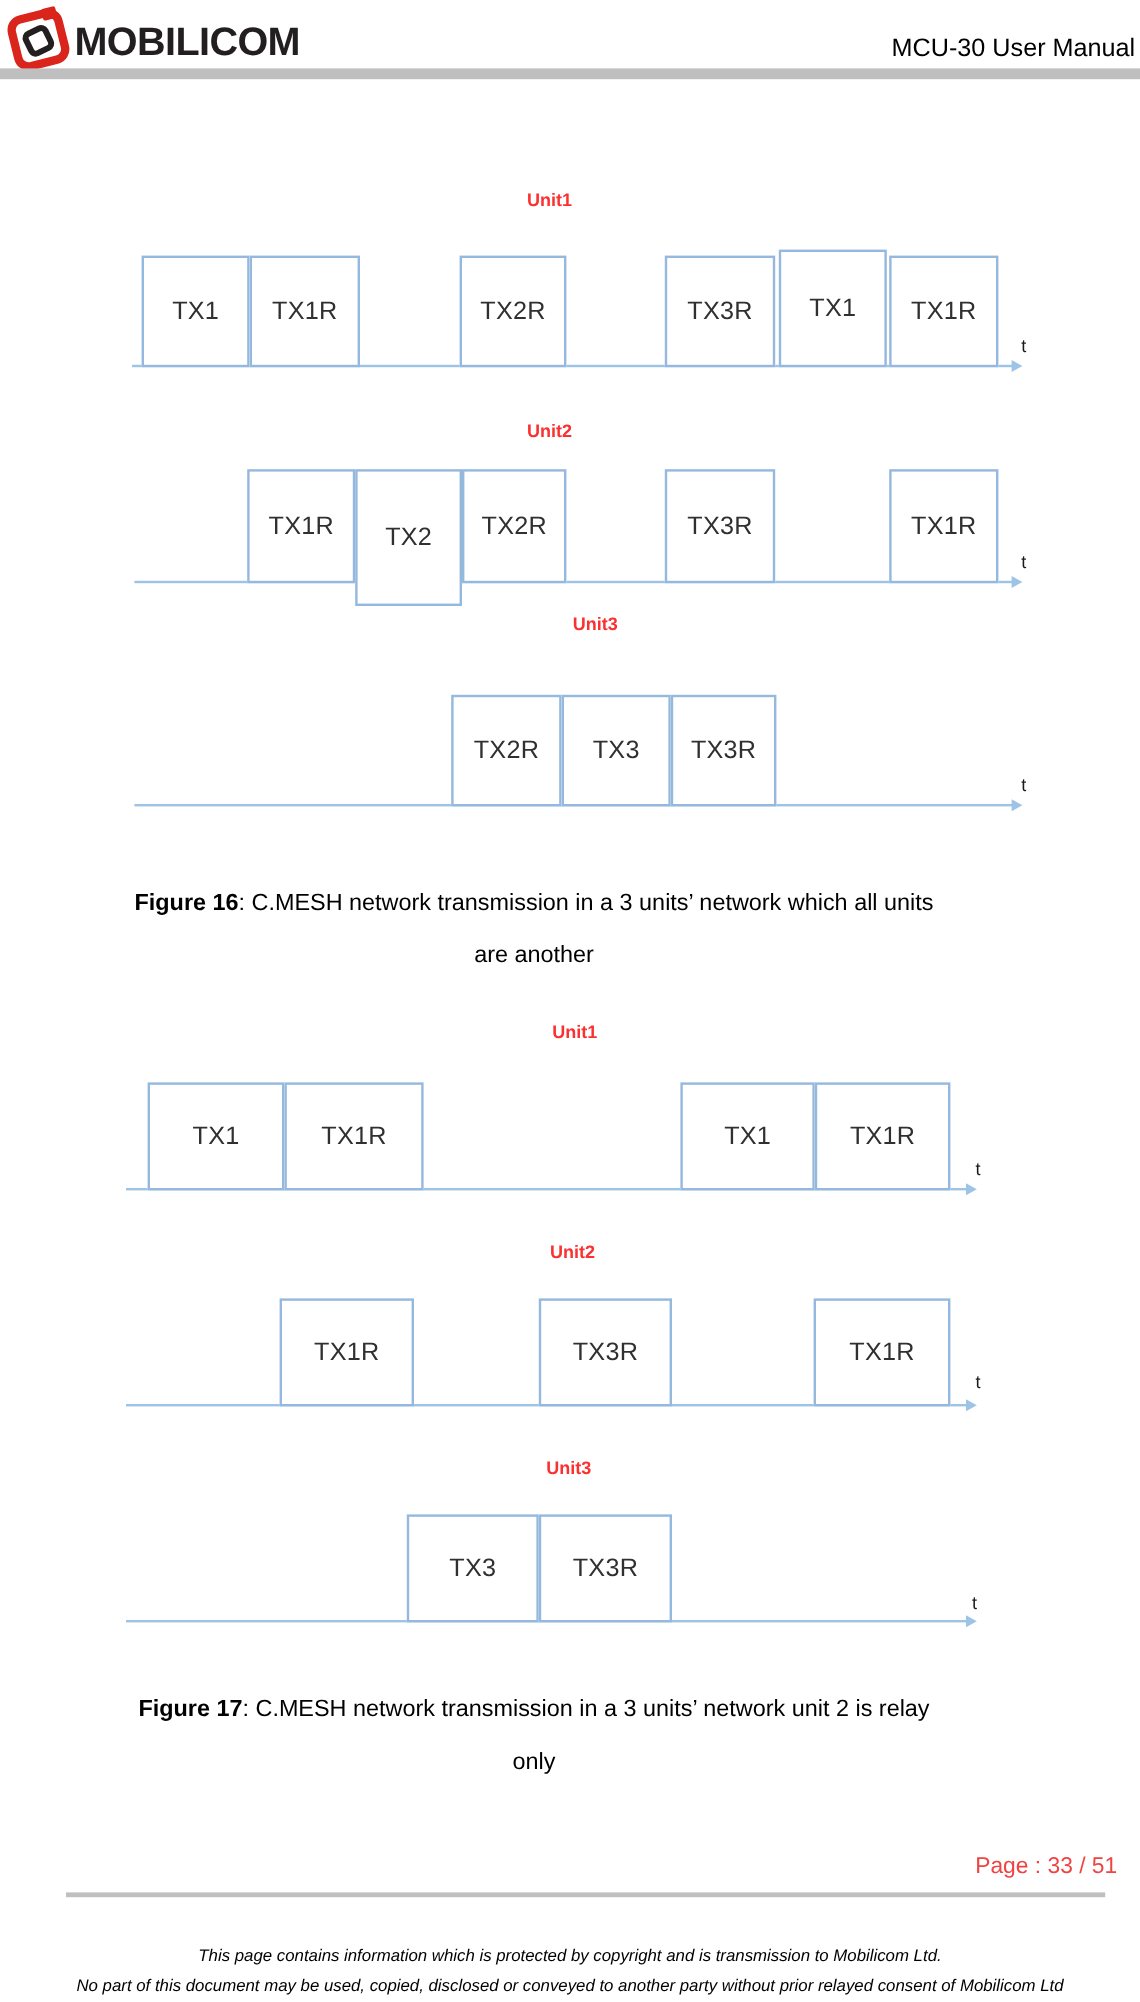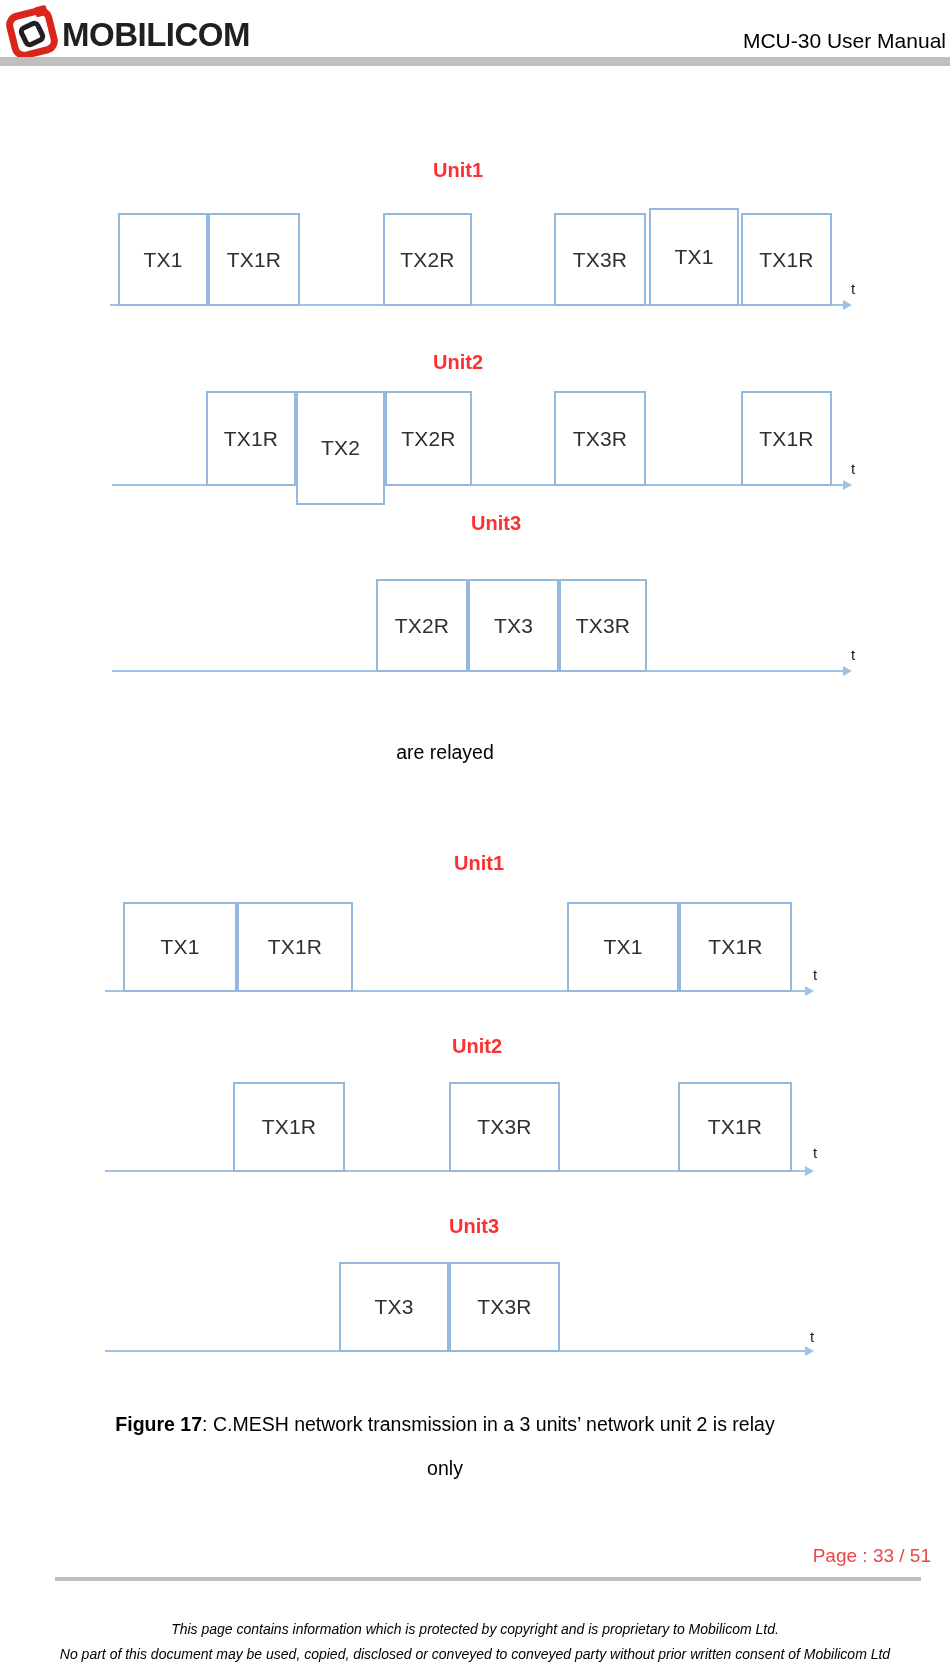--- a/index.html
+++ b/index.html
@@ -12,21 +12,21 @@
   .header-title{
     position:absolute;right:4px;top:29px;font-size:21px;color:#000;
     letter-spacing:0px;
   }
   .header-bar{
     position:absolute;left:0;top:57px;width:950px;height:9px;background:#bfbfbf;
   }
   
   .unit-label{
     position:absolute;transform:translateX(-50%);
-    font-size:20px;font-weight:bold;color:#fb3131;white-space:nowrap;
+    font-size:15px;font-weight:bold;color:#fb3131;white-space:nowrap;
   }
   .axis{
     position:absolute;height:0;border-top:2px solid #9dc3e6;
   }
   .axis-arrow{
     position:absolute;width:0;height:0;
     border-left:9px solid #9dc3e6;border-top:5px solid transparent;border-bottom:5px solid transparent;
   }
   .t-label{
     position:absolute;font-size:15px;color:#1a1a1a;
@@ -132,21 +132,22 @@
       </div>
     <div class="slot-box" style="left:468px;top:579px;width:91px;height:93px">
         <span>TX3</span>
       </div>
     <div class="slot-box" style="left:559px;top:579px;width:88px;height:93px">
         <span>TX3R</span>
       </div>
   </div>
 
   <div class="caption" style="top:730px">
-    <div>are relayed</div>
+    <div><b>Figure 16</b><span>: C.MESH network transmission in a 3 units’ network which all units</span></div>
+    <div>are another</div>
   </div>
 
   <div>
     <span class="unit-label" style="left:479px;top:852px">Unit1</span>
     <div class="axis" style="left:105px;top:990px;width:703px"></div>
     <div class="axis-arrow" style="left:805px;top:986px"></div>
     <span class="t-label" style="left:813px;top:966px">t</span>
     <div class="slot-box" style="left:123px;top:902px;width:114px;height:90px">
         <span>TX1</span>
       </div>
@@ -190,16 +191,16 @@
       </div>
   </div>
 
   <div class="caption" style="top:1402px">
     <div><b>Figure 17</b><span>: C.MESH network transmission in a 3 units’ network unit 2 is relay</span></div>
     <div>only</div>
   </div>
 
   <div class="footer-bar"></div>
   <div class="page-number">Page : 33 / 51</div>
-  <div class="footer-line">This page contains information which is protected by copyright and is proprietary to Mobilicom Ltd.</div>
-  <div class="footer-line second">No part of this document may be used, copied, disclosed or conveyed to conveyed party without prior written consent of Mobilicom Ltd</div>
+  <div class="footer-line">This page contains information which is protected by copyright and is transmission to Mobilicom Ltd.</div>
+  <div class="footer-line second">No part of this document may be used, copied, disclosed or conveyed to another party without prior relayed consent of Mobilicom Ltd</div>
 
 </div>
 
 </body></html>

